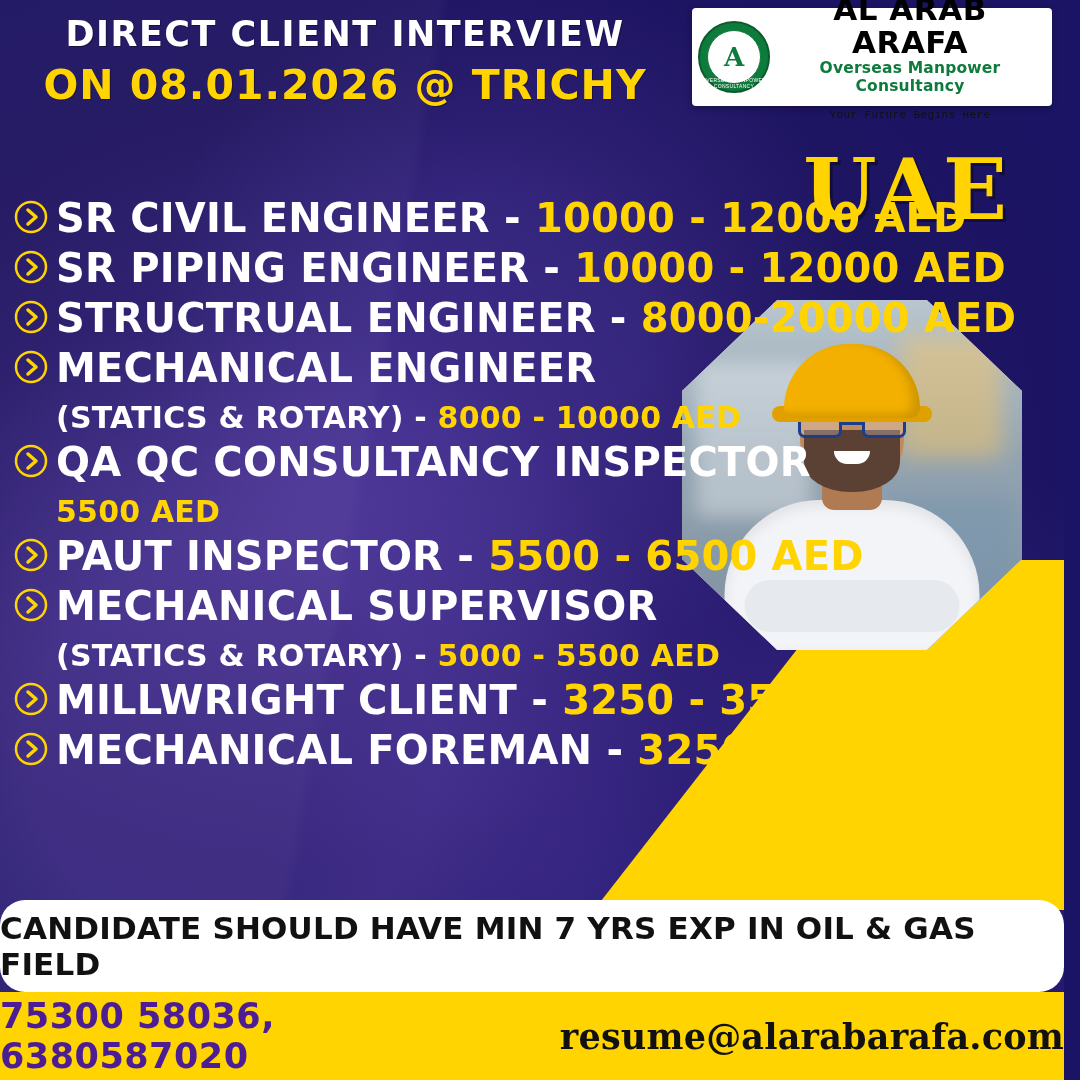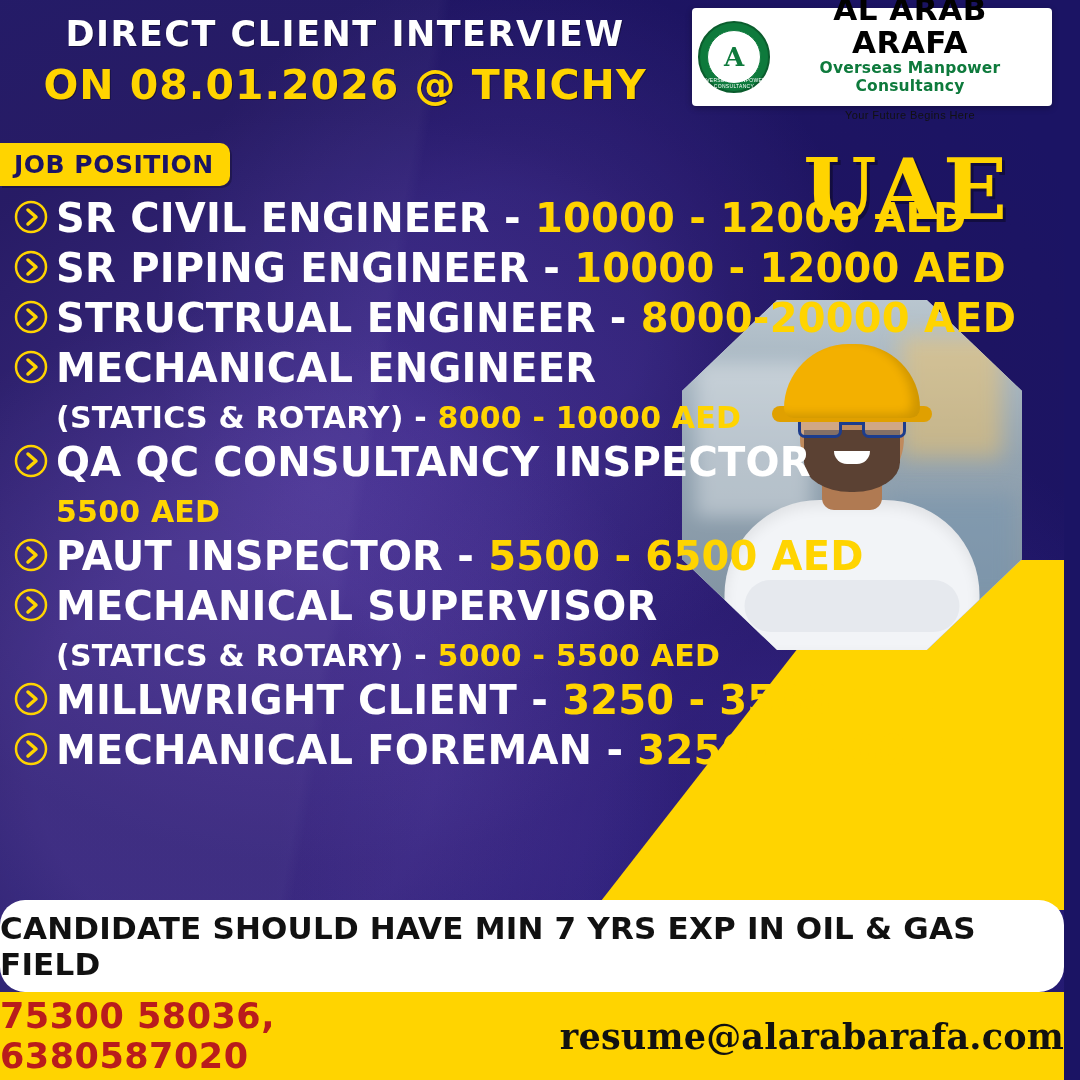--- a/index.html
+++ b/index.html
@@ -99,21 +99,21 @@
     font-family: "DejaVu Sans", sans-serif;
     letter-spacing: .5px; line-height: 1.05;
   }
   .logo-sub {
     font-size: 15.5px; font-weight: bold; color: #0e7a3c;
     font-family: "DejaVu Sans", sans-serif;
     letter-spacing: .2px; margin-top: 1px;
   }
   .logo-tag {
     font-size: 11px; color: #111111; margin-top: 14px;
-    font-family: Liberation Sans, sans-serif; letter-spacing: .4px;
+    font-family: Liberation Mono, monospace; letter-spacing: .4px;
   }
 
   
   .job-badge {
     position: absolute; left: 0; top: 143px; z-index: 6;
     background: #ffd400;
     color: #1b1464;
     font-size: 25px; font-weight: bold;
     padding: 7px 16px 7px 14px;
     border-top-right-radius: 10px;
@@ -249,21 +249,21 @@
     letter-spacing: .2px;
   }
   .footer-yellow {
     position: absolute; left: 0; right: 0; bottom: 0; height: 88px;
     background: #ffd400; z-index: 8;
     display: flex; align-items: center; justify-content: center;
     gap: 42px;
   }
   .footer-yellow .phone {
     font-family: "DejaVu Sans", sans-serif;
-    font-weight: bold; font-size: 35px; color: #b91c1c;
+    font-weight: bold; font-size: 35px; color: #4c1d95;
     letter-spacing: .5px;
   }
   .footer-yellow .email {
     font-family: "DejaVu Serif", serif;
     font-weight: bold; font-size: 35px; color: #111111;
     letter-spacing: .2px;
   }
 </style>
 </head>
 <body>
@@ -284,21 +284,20 @@
         <div class="ring-text">OVERSEAS MANPOWER CONSULTANCY</div>
       </div>
       <div class="logo-text">
         <div class="logo-name">AL ARAB ARAFA</div>
         <div class="logo-sub">Overseas Manpower Consultancy</div>
         <div class="logo-tag">Your Future Begins Here</div>
       </div>
     </div>
   </div>
 
-  <div class="job-badge">JOB POSITION</div>
 
   <div class="uae">UAE</div>
 
   <div class="photo-wrap">
     <div class="photo-bg"></div>
     <div class="photo-blur-a"></div>
     <div class="photo-blur-b"></div>
     <div class="photo-blur-c"></div>
     <div class="person">
       <div class="p-body"></div>

